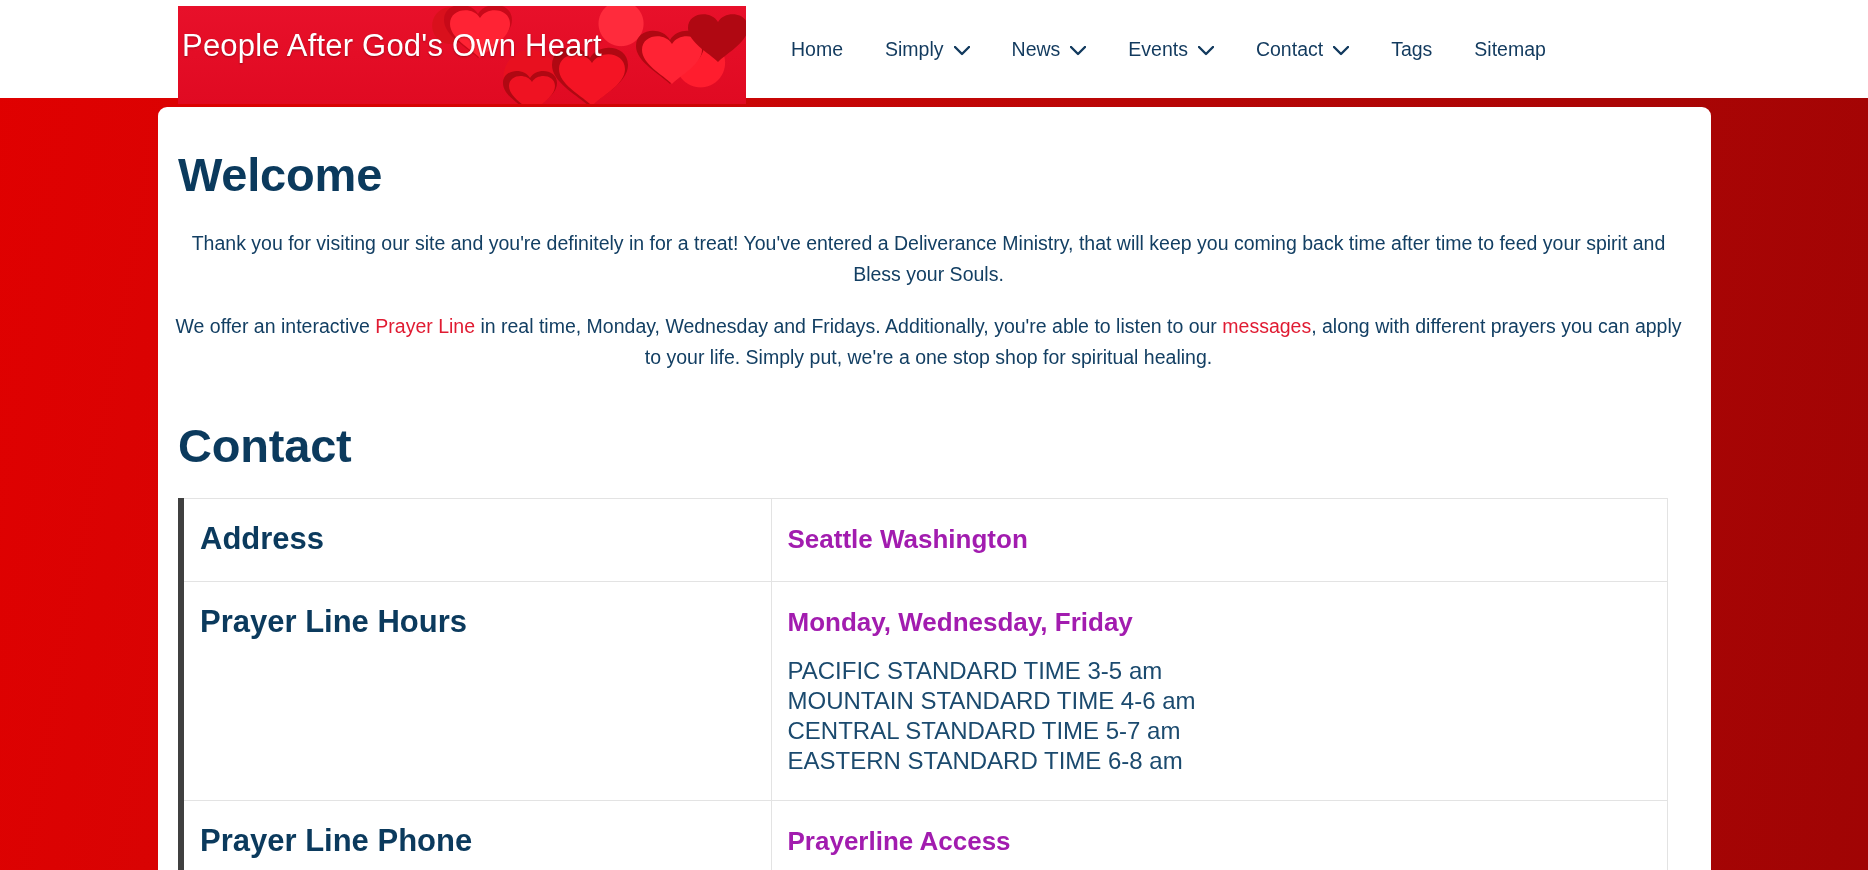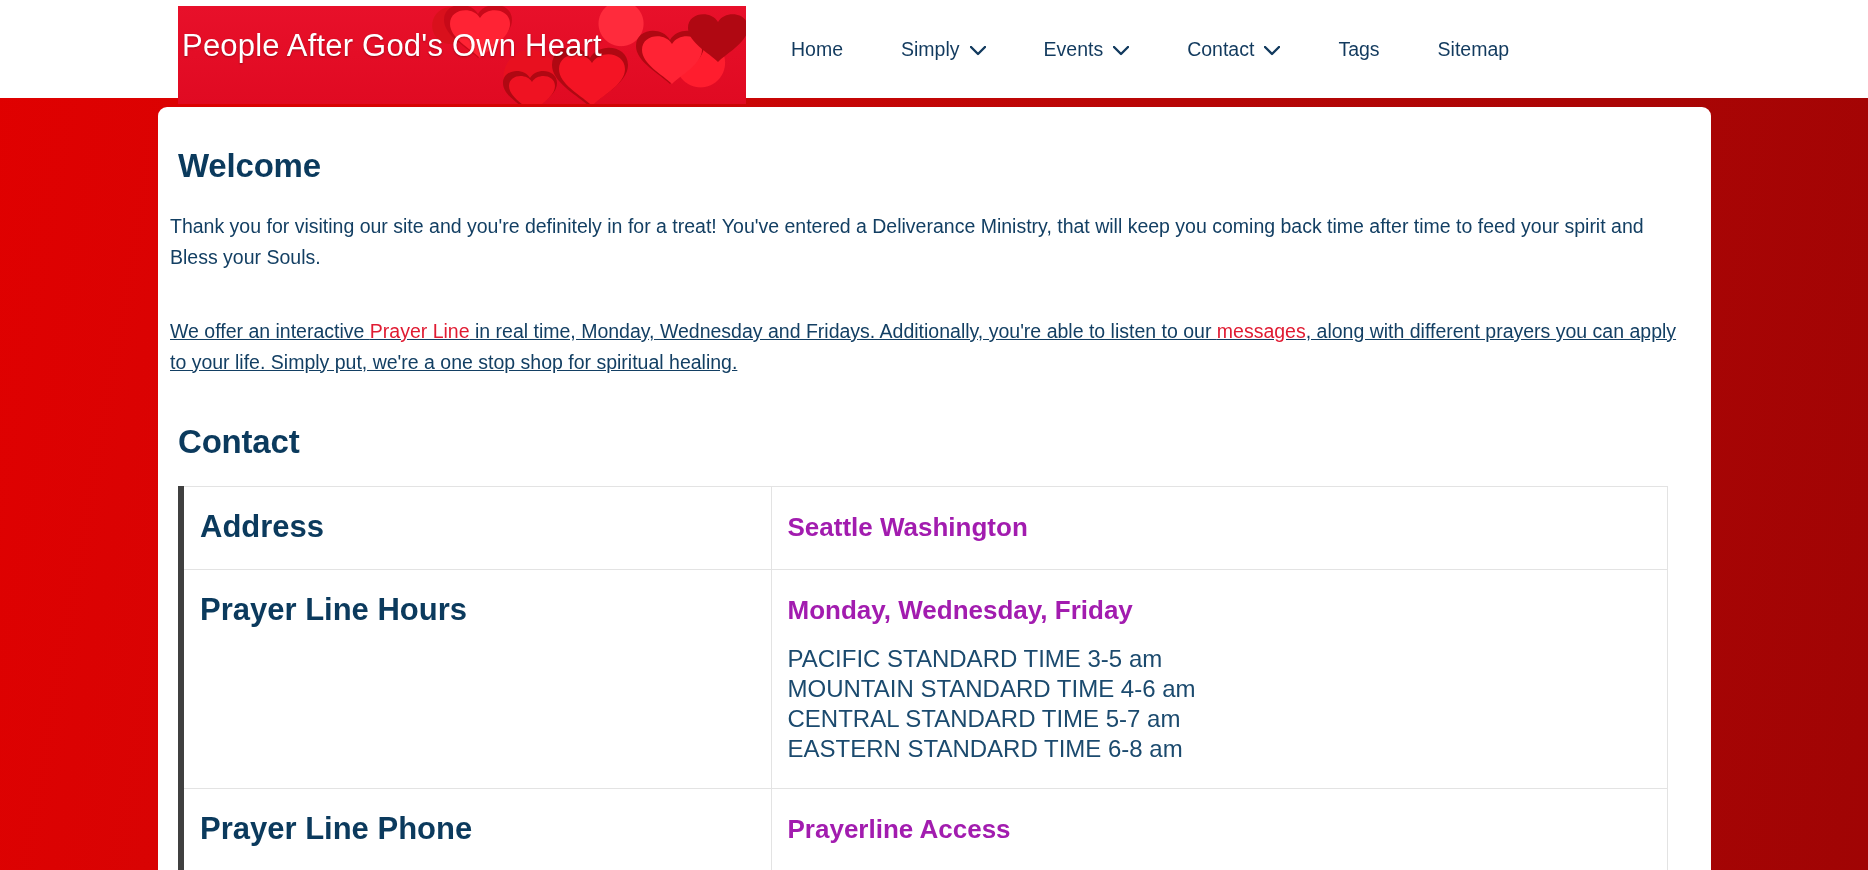--- a/index.html
+++ b/index.html
@@ -65,21 +65,21 @@
     white-space: nowrap;
   }
 
   .nav {
     position: absolute;
     left: 770px;
     top: 0;
     height: 98px;
     display: flex;
     align-items: center;
-    gap: 16px;
+    gap: 0px;
   }
   .nav-item {
     display: flex;
     align-items: center;
     gap: 10px;
     padding: 0 21px;
     height: 98px;
     color: #123a5e;
     font-size: 19.5px;
     cursor: pointer;
@@ -106,40 +106,41 @@
     box-shadow: 0 0 0 rgba(0,0,0,0);
     overflow: hidden;
   }
   .card-inner {
     padding: 24px 0 0 0;
   }
 
   h1.section {
     margin: 0;
     color: #0b3a5d;
-    font-size: 33px;
+    font-size: 47px;
     font-weight: bold;
     letter-spacing: -0.2px;
   }
   .welcome-h { padding: 16px 0 0 20px; }
   .contact-h {
     padding: 0 0 0 20px;
     font-size: 40px;
     font-weight: 400;
   }
 
   p.body {
     margin: 0;
     padding: 0 24px 0 12px;
     color: #133f63;
     font-size: 19.5px;
     line-height: 30.5px;
+    text-align: center;
   }
   p.p1 { margin-top: 26px; }
-  p.p2 { margin-top: 44px; text-decoration: underline; }
+  p.p2 { margin-top: 22px; }
   a.link {
     color: #e01b32;
     text-decoration: none;
   }
 
   .spacer-1 { height: 46px; }
 
   
   table.contact {
     margin: 25px 0 0 20px;
@@ -221,20 +222,28 @@
       </svg>
       <div class="brand-title">People After God's Own Heart</div>
     </div>
 
     <nav class="nav">
       <div class="nav-item">
         <span>Home</span>
       </div>
       <div class="nav-item">
         <span>Simply</span>
+        <span class="caret">
+          <svg width="16" height="10" viewBox="0 0 16 10">
+              <path d="M1 1 L8 8 L15 1" fill="none" stroke="#123a5e" stroke-width="2.4" stroke-linecap="round" stroke-linejoin="round"></path>
+            </svg>
+        </span>
+      </div>
+      <div class="nav-item">
+        <span>News</span>
         <span class="caret">
           <svg width="16" height="10" viewBox="0 0 16 10">
               <path d="M1 1 L8 8 L15 1" fill="none" stroke="#123a5e" stroke-width="2.4" stroke-linecap="round" stroke-linejoin="round"></path>
             </svg>
         </span>
       </div>
       <div class="nav-item">
         <span>Events</span>
         <span class="caret">
           <svg width="16" height="10" viewBox="0 0 16 10">

